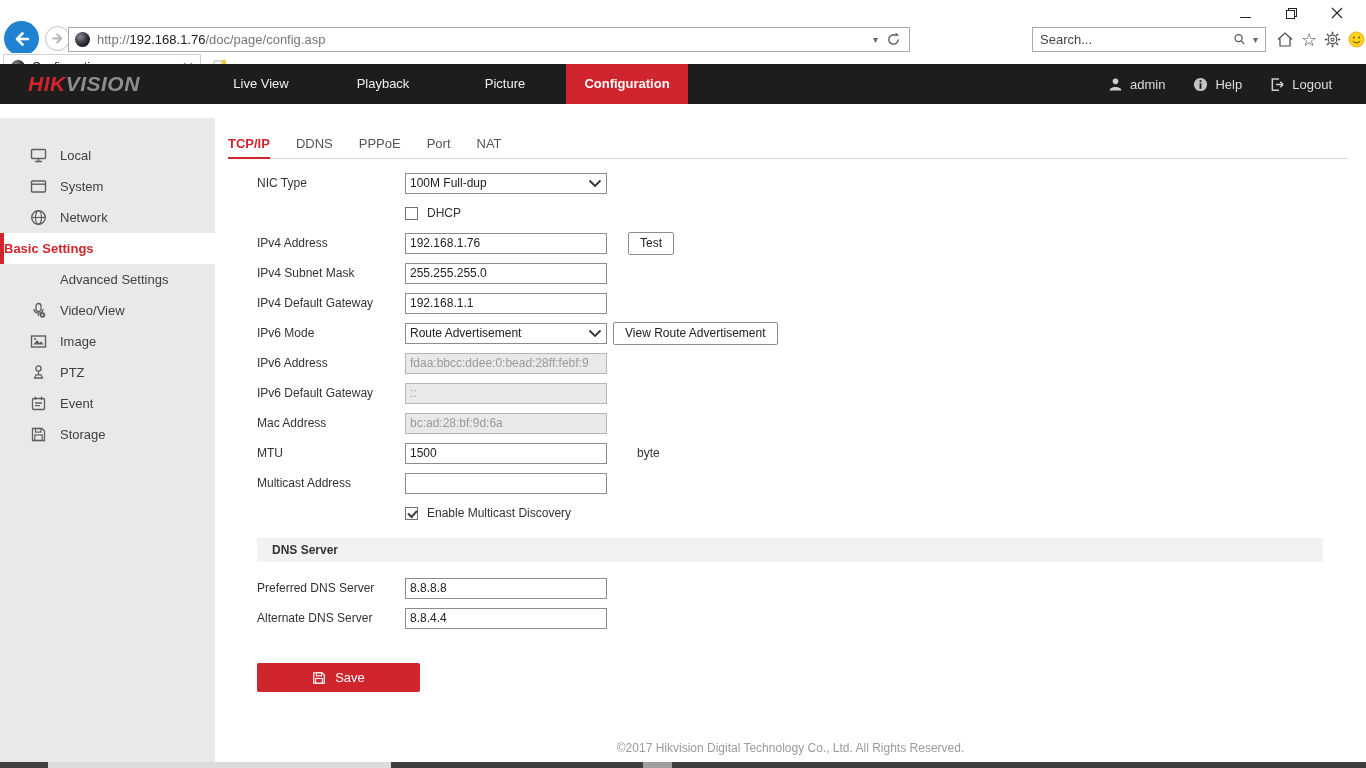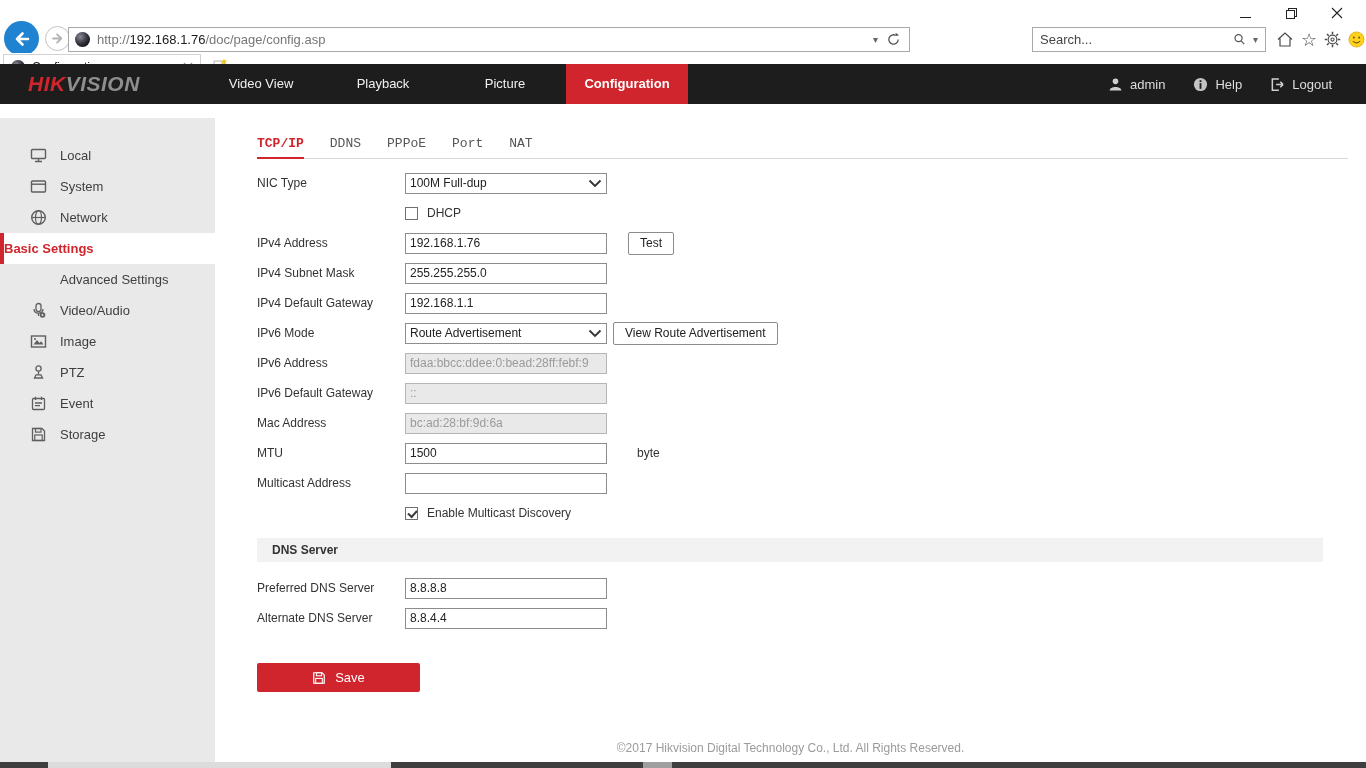--- a/index.html
+++ b/index.html
@@ -59,22 +59,22 @@
   
   .sidebar { position:absolute; top:118px; left:0; width:215px; bottom:6px; background:#e9e9e9; padding-top:22px; }
   .side-item { height:31px; display:flex; align-items:center; font-size:13px; color:#3f3f3f; cursor:pointer; }
   .side-item .side-icon { width:17px; height:17px; margin-left:30px; margin-right:13px; flex:none; }
   .side-item.sub { padding-left:60px; }
   .side-item.selected { background:#fff; border-left:4px solid #d0252c; 
                         color:#d0252c; font-weight:bold; }
 
   
   .main { position:absolute; left:215px; top:118px; right:0; bottom:6px; background:#fff; }
-  .ptabs { position:absolute; left:42px; right:18px; top:13px; height:28px; border-bottom:1px solid #d8d8d8;
-           display:flex;font-family:Liberation Mono, monospace; }
+  .ptabs { position:absolute; left:13px; right:18px; top:13px; height:28px; border-bottom:1px solid #d8d8d8;
+           display:flex; }
   .ptab { margin-right:26px; font-size:13px; color:#555; line-height:26px; height:28px; cursor:pointer; }
   .ptab.active { color:#d0252c; font-weight:bold; border-bottom:2px solid #d0252c; }
 
   .form { position:absolute; left:42px; top:50px; right:0; }
   .frow { display:flex; align-items:center; height:30px; }
   .flabel { width:148px; font-size:12px; color:#333; flex:none; }
   .fctrl { width:202px; height:21px; border:1px solid #8c8c8c; background:#fff; font-size:12px;
            padding:0 4px; color:#222; font-family:"Liberation Sans", sans-serif; }
   .fctrl.disabled { background:#e9e9e9; border-color:#b5b5b5; color:#9a9a9a; }
   .fselect { width:202px; height:21px; border:1px solid #8c8c8c; background:#fff; font-size:12px;
@@ -195,21 +195,21 @@
           <path d="M10 3 V6 H13" fill="none" stroke="#b5b5b5" stroke-width="1"></path>
           <path d="M12 0.5 L12.9 2.6 L15.2 2.8 L13.5 4.3 L14 6.5 L12 5.3 L10 6.5 L10.5 4.3 L8.8 2.8 L11.1 2.6 Z" fill="#f6c51b"></path>
         </svg>
       </div>
     </div>
   </div>
 
   <div class="app-header">
     <div class="logo"><span class="hik">HIK</span><span class="vision">VISION</span></div>
     <div class="app-nav">
-      <div class="app-nav-item">Video View</div>
+      <div class="app-nav-item">Live View</div>
       <div class="app-nav-item">Playback</div>
       <div class="app-nav-item">Picture</div>
       <div class="app-nav-item active">Configuration</div>
     </div>
     <div class="header-right">
       <div class="hr-item">
         <svg width="15" height="15" viewBox="0 0 16 16">
           <circle cx="8" cy="4.6" r="3" fill="#cfcfcf"></circle>
           <path d="M1.8 14.5 C1.8 9.5 14.2 9.5 14.2 14.5 Z" fill="#cfcfcf"></path>
         </svg>
@@ -262,21 +262,21 @@
     <div class="side-item sub">
       <span>Advanced Settings</span>
     </div>
     <div class="side-item">
       <svg class="side-icon" viewBox="0 0 17 17">
         <rect x="6" y="1.5" width="5" height="8" rx="2.5" fill="none" stroke="#5f5f5f" stroke-width="1.3"></rect>
         <path d="M4 7 C4 12.5 13 12.5 13 7 M8.5 11.5 V14" fill="none" stroke="#5f5f5f" stroke-width="1.3"></path>
         <circle cx="12.5" cy="13" r="2.8" fill="#5f5f5f"></circle>
         <path d="M11.7 11.8 L14 13 L11.7 14.2 Z" fill="#e9e9e9"></path>
       </svg>
-      <span>Video/Audio</span>
+      <span>Video/View</span>
     </div>
     <div class="side-item">
       <svg class="side-icon" viewBox="0 0 17 17">
         <rect x="1.5" y="3" width="14" height="11" fill="none" stroke="#5f5f5f" stroke-width="1.4"></rect>
         <path d="M3.5 11.5 L7 7 L9.5 10 L11 8.2 L13.5 11.5 Z" fill="#5f5f5f"></path>
         <circle cx="5" cy="6" r="1" fill="#5f5f5f"></circle>
       </svg>
       <span>Image</span>
     </div>
     <div class="side-item">

